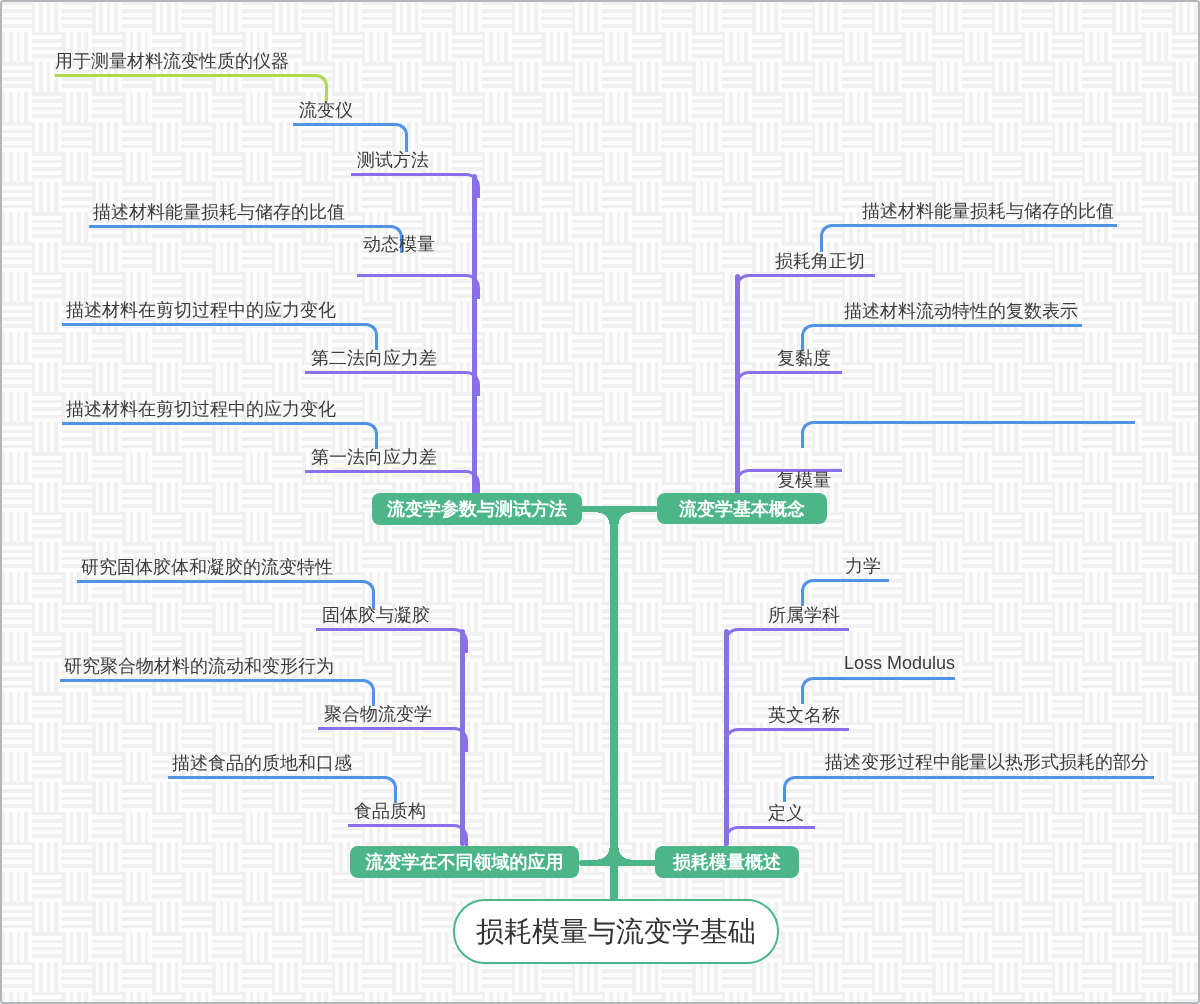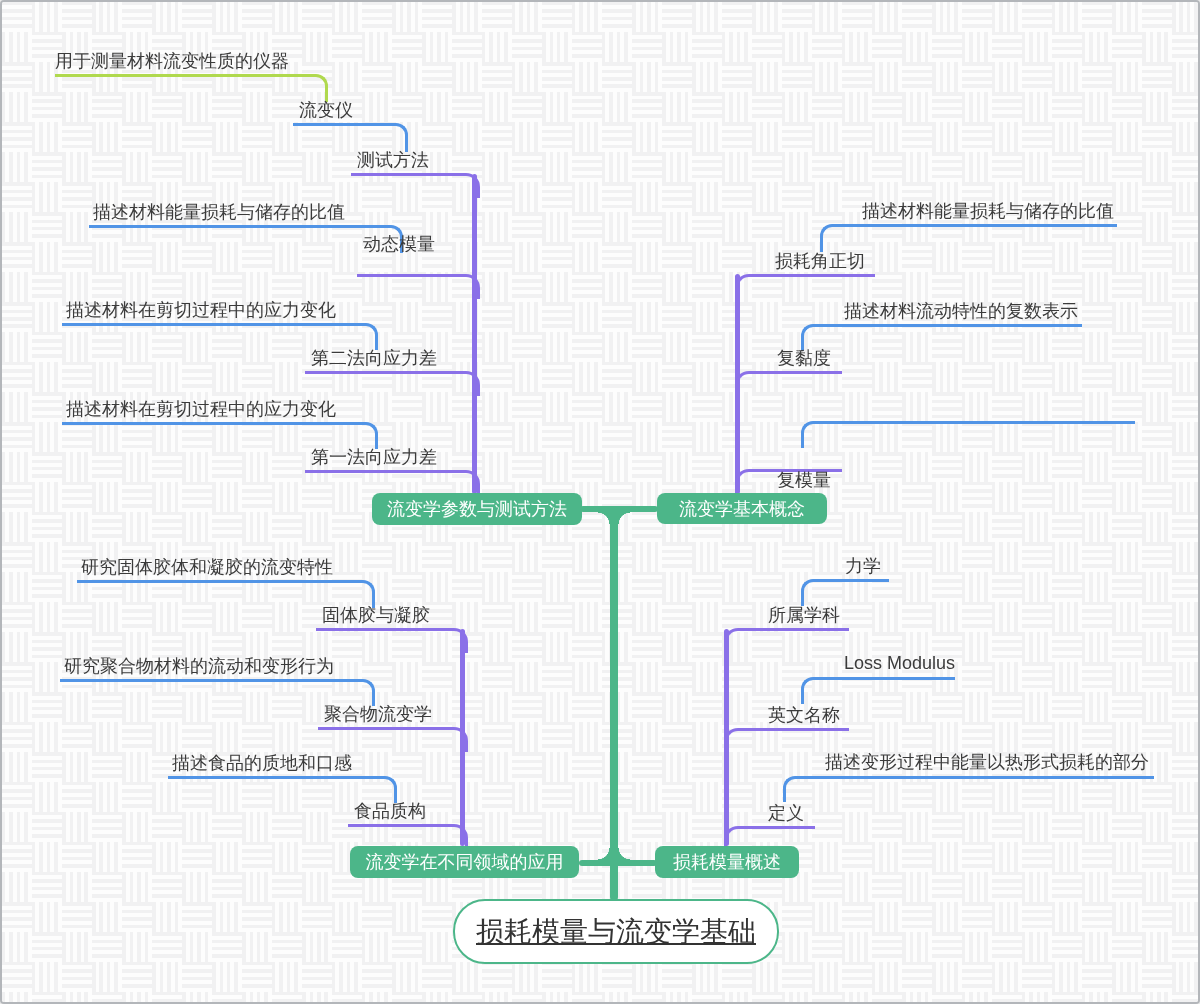--- a/index.html
+++ b/index.html
@@ -16,25 +16,25 @@
   .conn-r{border-top:3px solid;border-left:3px solid;border-top-left-radius:14px;}
   .purple{border-color:#8a70e8;}
   .blue{border-color:#5194e6;}
   .lime{border-color:#b0d94e;}
   .trunk{position:absolute;width:5px;background:#8a70e8;border-radius:3px;z-index:1;}
   .gbar{position:absolute;background:#4cb689;z-index:1;}
   .fillet{position:absolute;width:12px;height:12px;z-index:1;}
   
   .label{position:absolute;font-size:18px;line-height:20px;color:#3b3b3b;white-space:nowrap;z-index:2;cursor:default;}
   .topic{position:absolute;display:flex;align-items:center;justify-content:center;
-         background:#4cb689;color:#fff;font-size:18px;font-weight:400;border-radius:8px;
+         background:#4cb689;color:#fff;font-size:18px;font-weight:700;border-radius:8px;
          white-space:nowrap;z-index:2;}
   #root-pill{position:absolute;display:flex;align-items:center;justify-content:center;
          background:#ffffff;border:2px solid #4cb689;border-radius:32px;
-         font-size:28px;color:#333;white-space:nowrap;z-index:2;text-decoration:underline;}
+         font-size:28px;color:#333;white-space:nowrap;z-index:2;}
 </style>
 </head>
 <body>
 
 <div id="canvas">
   <div id="weave">
       <div class="h"></div>
       <div class="v"></div>
       <div class="h"></div>
       <div class="v"></div>

